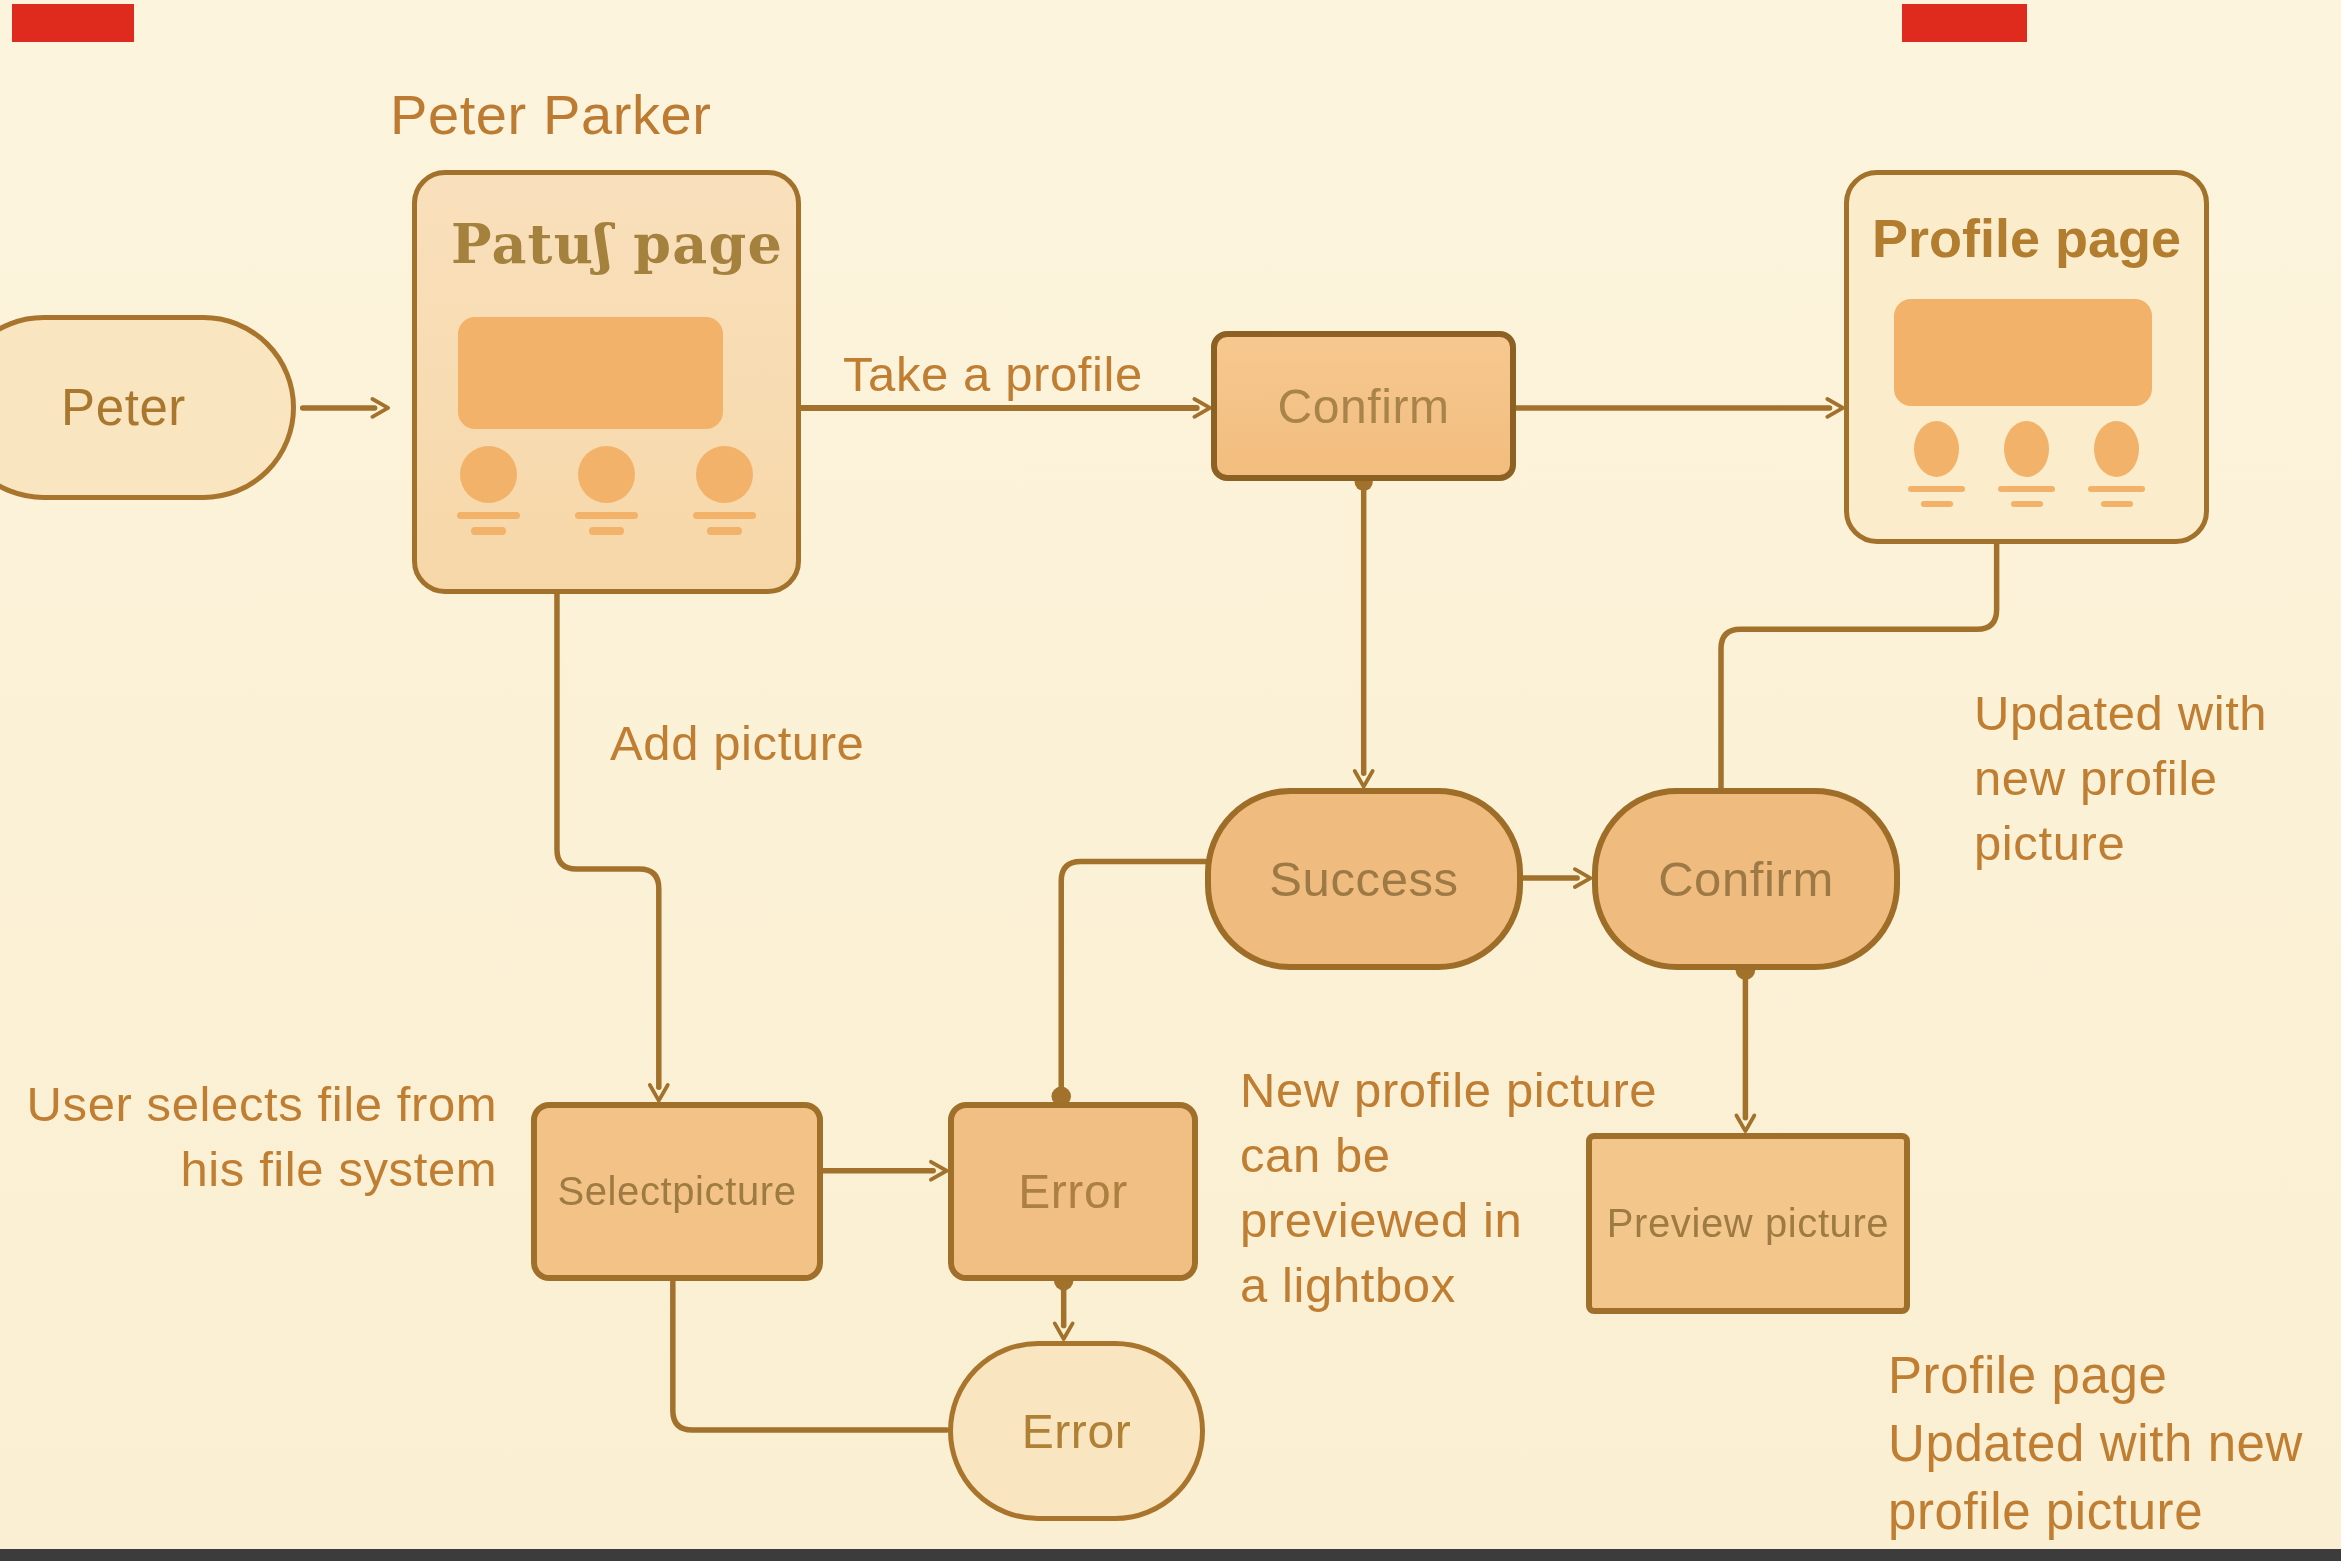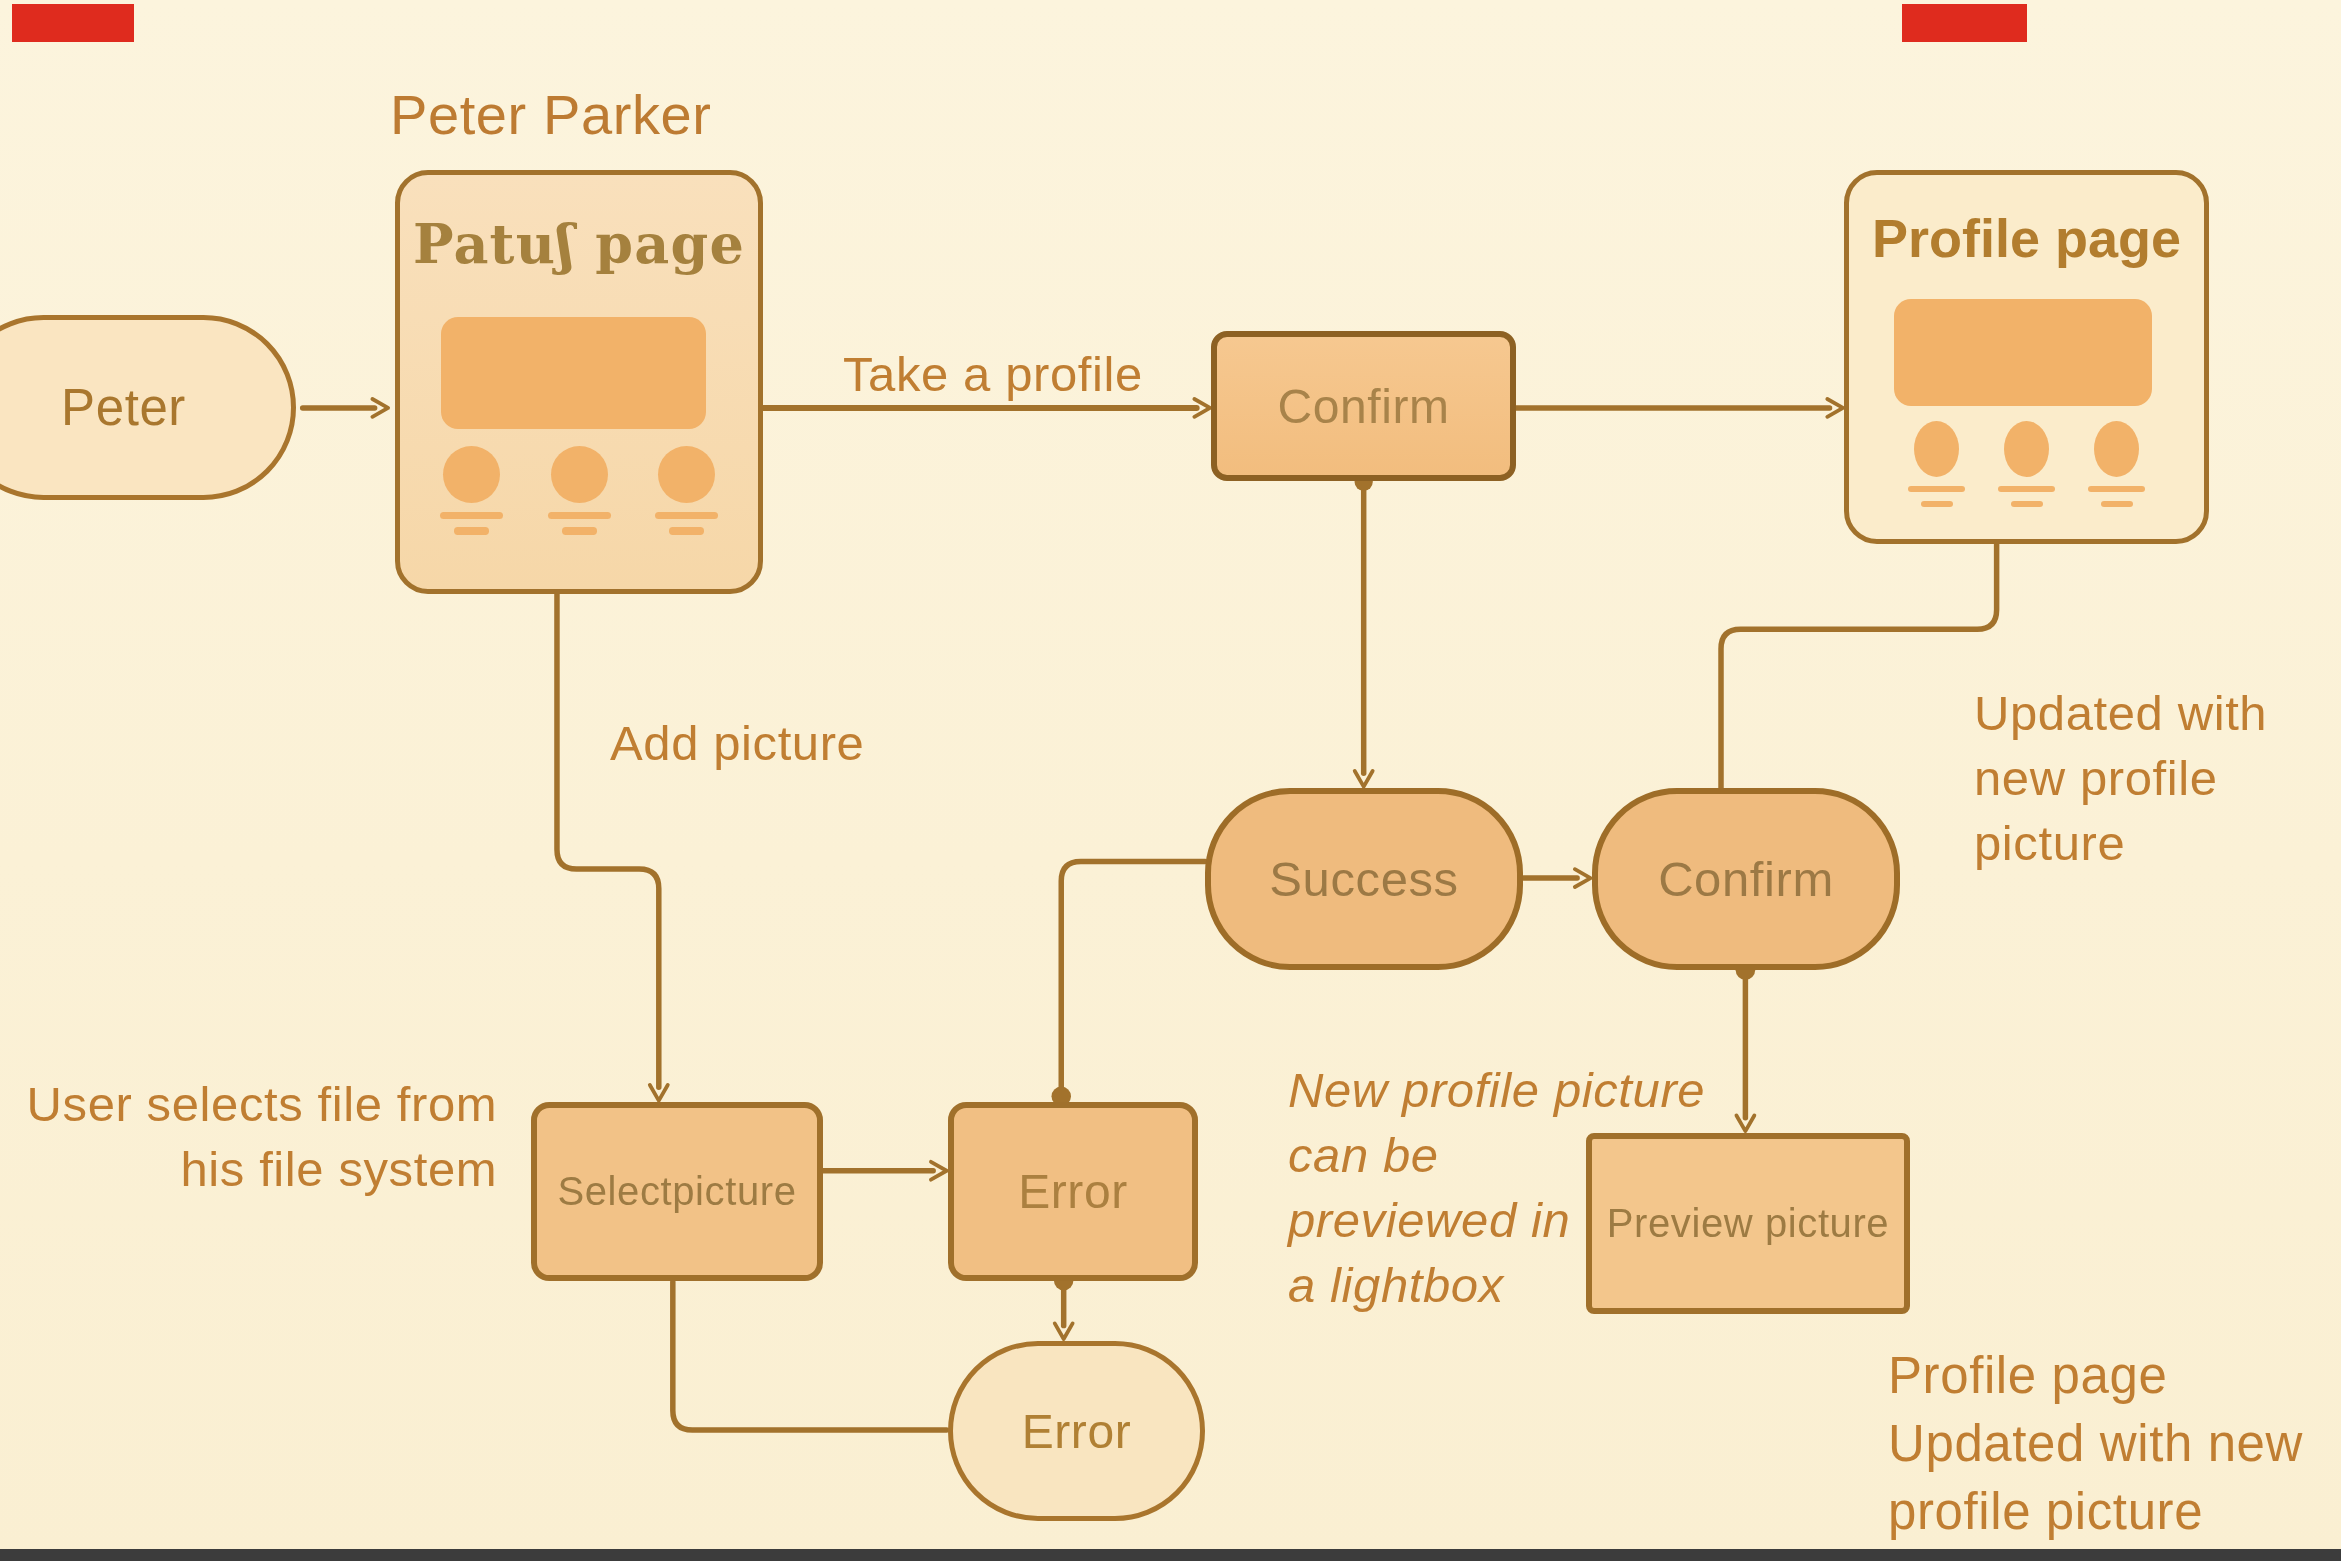--- a/index.html
+++ b/index.html
@@ -121,34 +121,34 @@
 
   <div class="note abs" style="left:610px;top:711px;">Add picture</div>
 
   <div class="note abs" style="left:15.2px;top:1037px;width:482px;text-align:right;margin-top:35px;">User selects file from
 his file system</div>
 
   <div class="note abs" style="left:1974px;top:681px;">Updated with
 new profile
 picture</div>
 
-  <div class="note abs" style="left:1288px;top:1058px;font-style:italic;">New profile picture
+  <div class="note abs" style="left:1240px;top:1058px;">New profile picture
 can be
 previewed in
 a lightbox</div>
 
   <div class="note abs" style="left:1888px;top:1342px;font-size:51px;">Profile page
 Updated with new
 profile picture</div>
 
   <div class="shape pill" style="left:-49px;top:315px;width:345px;height:185px;">
     <span>Peter</span>
   </div>
 
-  <div class="card phone" style="left:395px;top:170px;width:358px;height:414px;">
+  <div class="card phone" style="left:412px;top:170px;width:358px;height:414px;padding-left:21px;">
     <div class="card-title">Patuʃ page</div>
     <div class="hero-block" style="left:41px;top:142px;width:265px;height:112px;"></div>
     <div class="contacts" style="top:271px;padding:0 40px;">
       <div class="contact">
         <div class="avatar" style="width:57px;height:57px;"></div>
         <div class="ln" style="width:63px;"></div>
         <div class="ln" style="width:35px;"></div>
       </div>
       <div class="contact">
         <div class="avatar" style="width:57px;height:57px;"></div>

